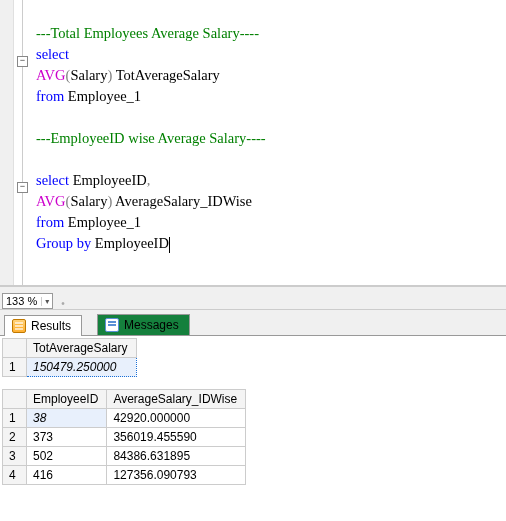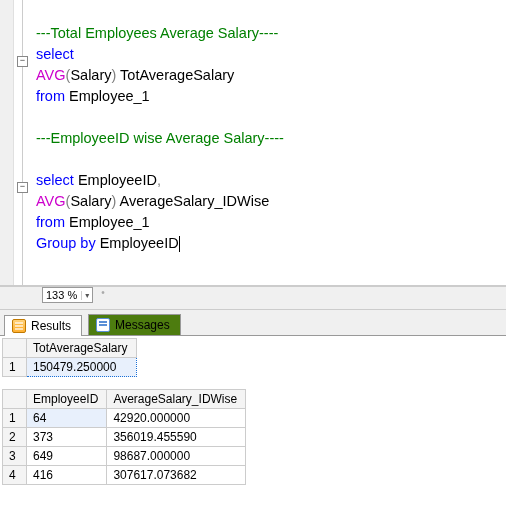--- a/index.html
+++ b/index.html
@@ -3,49 +3,49 @@
 <meta charset="utf-8">
 <style>
   * { box-sizing: border-box; margin: 0; padding: 0; }
   body { font-family: Consolas, 'Courier New', monospace; font-size: 14px; background: #fff; width: 506px; height: 521px; overflow: hidden; display: flex; flex-direction: column; }
   
   .editor-pane { flex: 0 0 auto; display: flex; border-bottom: 1px solid #ccc; background: #fff; height: 286px; position: relative; }
   .gutter { width: 14px; background: #f0f0f0; border-right: 1px solid #e0e0e0; }
   .outline-col { width: 18px; position: relative; background: #fff; }
   .outline-box { position: absolute; left: 3px; width: 11px; height: 11px; border: 1px solid #888; background: #fff; font-size: 9px; line-height: 9px; text-align: center; cursor: pointer; color: #333; }
   .outline-line { position: absolute; left: 8px; width: 1px; background: #ccc; }
-  .code-area { flex: 1; padding: 2px 0 0 4px; white-space: pre; font-family: Liberation Sans, sans-serif; font-size: 14.5px; line-height: 21px; color: #000; overflow: hidden; }
+  .code-area { flex: 1; padding: 2px 0 0 4px; white-space: pre; font-family: Liberation Serif, serif; font-size: 14.5px; line-height: 21px; color: #000; overflow: hidden; }
   .kw { color: #0000ff; }
   .fn { color: #cc00cc; }
   .op { color: #808080; }
   .cm { color: #008000; }
   .cursor-caret { border-left: 1px solid #000; display: inline-block; height: 16px; vertical-align: middle; }
   
-  .zoom-bar { flex: 0 0 auto; height: 24px; display: flex; align-items: flex-start; background: #f0f0f0; border-top: 1px solid #ccc; border-bottom: 1px solid #ccc; font-family: "Segoe UI", sans-serif; font-size: 11px; padding-left: 40px; }
+  .zoom-bar { flex: 0 0 auto; height: 24px; display: flex; align-items: flex-end; background: #f0f0f0; border-top: 1px solid #ccc; border-bottom: 1px solid #ccc; font-family: "Segoe UI", sans-serif; font-size: 11px; }
   .zoom-box { margin-left: 2px; background: #fff; border: 1px solid #999; padding: 1px 3px; display: flex; align-items: center; gap: 4px; }
   .zoom-dd { border-left: 1px solid #ccc; padding-left: 3px; font-size: 8px; color: #555; }
   .splitter-dot { margin-left: 8px; color: #aaa; font-size: 10px; }
   
   .tabs-bar { flex: 0 0 auto; height: 26px; display: flex; align-items: flex-end; background: #f0f0f0; border-bottom: 1px solid #999; font-family: "Segoe UI", sans-serif; font-size: 12px; padding-left: 4px; }
-  .tab { display: flex; align-items: center; gap: 5px; padding: 3px 10px 3px 7px; border: 1px solid #999; border-bottom: none; background: #fff; margin-right: 6px; position: relative; top: 1px; cursor: pointer; }
-  .tab.inactive { background: #4d7c0f; top: 0; }
+  .tab { display: flex; align-items: center; gap: 5px; padding: 3px 10px 3px 7px; border: 1px solid #999; border-bottom: none; background: #fff; margin-right: 15px; position: relative; top: 1px; cursor: pointer; }
+  .tab.inactive { background: #15803d; top: 0; }
   .tab-icon { width: 14px; height: 14px; display: inline-block; }
   .icon-grid { background: linear-gradient(#ffd27a,#ffb030); border: 1px solid #c07800; border-radius: 2px; position: relative; }
   .icon-grid::before { content: ""; position: absolute; inset: 2px; background: repeating-linear-gradient(#fff,#fff 2px,#ffb030 2px,#ffb030 3px); opacity: .6;}
   .icon-msg { background: #fff; border: 1px solid #5a8fd6; border-radius: 2px; position: relative; }
   .icon-msg::before { content: ""; position: absolute; left: 2px; right: 2px; top: 2px; height: 2px; background: #5a8fd6; }
   .icon-msg::after { content: ""; position: absolute; left: 2px; right: 2px; top: 5px; height: 2px; background: #5a8fd6; }
   
   .results-pane { flex: 1; overflow: auto; background: #fff; font-family: "Segoe UI", Tahoma, sans-serif; font-size: 12px; padding: 2px 0 0 2px; }
   .grid { border-collapse: collapse; margin-bottom: 12px; }
   .grid th, .grid td { border: 1px solid #ccc; padding: 2px 8px 2px 6px; text-align: left; font-weight: normal; white-space: nowrap; }
   .grid th { background: #f4f4f4; }
   .grid .rowhead { background: #f4f4f4; text-align: left; width: 24px; }
   .grid .rowhead.corner { background: #f4f4f4; }
-  .cell-sel { background: #e8f0fc; border: 1px dotted #1a6fd6 !important; }
+  .cell-sel { background: #e8f0fc; border: 1px dotted #1a6fd6 !important; font-style: italic; }
 </style>
 </head>
 <body>
 
 <div class="editor-pane">
   <div class="gutter"></div>
   <div class="outline-col">
     <div class="outline-line" style="top:0;height:286px;"></div>
     <div class="outline-box" style="top:56px;">−</div>
     <div class="outline-box" style="top:182px;">−</div>
@@ -99,33 +99,33 @@
     </table>
   <table class="grid" id="grid2">
       <tbody>
         <tr>
           <th class="rowhead corner"></th>
           <th>EmployeeID</th>
           <th>AverageSalary_IDWise</th>
         </tr>
         <tr>
           <td class="rowhead">1</td>
-          <td class=" cell-sel">64</td>
+          <td class=" cell-sel">38</td>
           <td class="">42920.000000</td>
         </tr>
         <tr>
           <td class="rowhead">2</td>
           <td class="">373</td>
           <td class="">356019.455590</td>
         </tr>
         <tr>
           <td class="rowhead">3</td>
-          <td class="">649</td>
-          <td class="">98687.000000</td>
+          <td class="">502</td>
+          <td class="">84386.631895</td>
         </tr>
         <tr>
           <td class="rowhead">4</td>
           <td class="">416</td>
-          <td class="">307617.073682</td>
+          <td class="">127356.090793</td>
         </tr>
       </tbody>
     </table>
 </div>
 
 </body></html>

